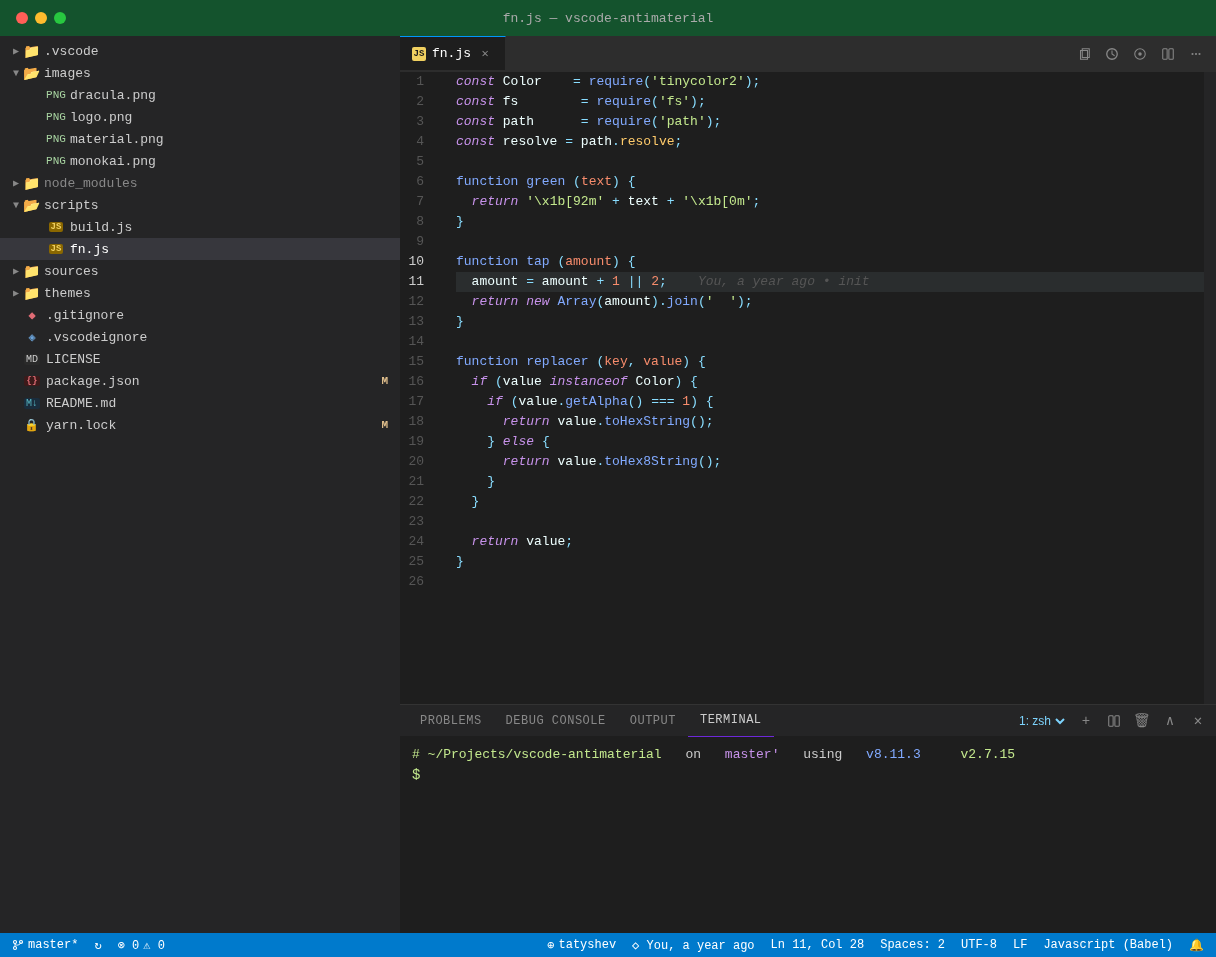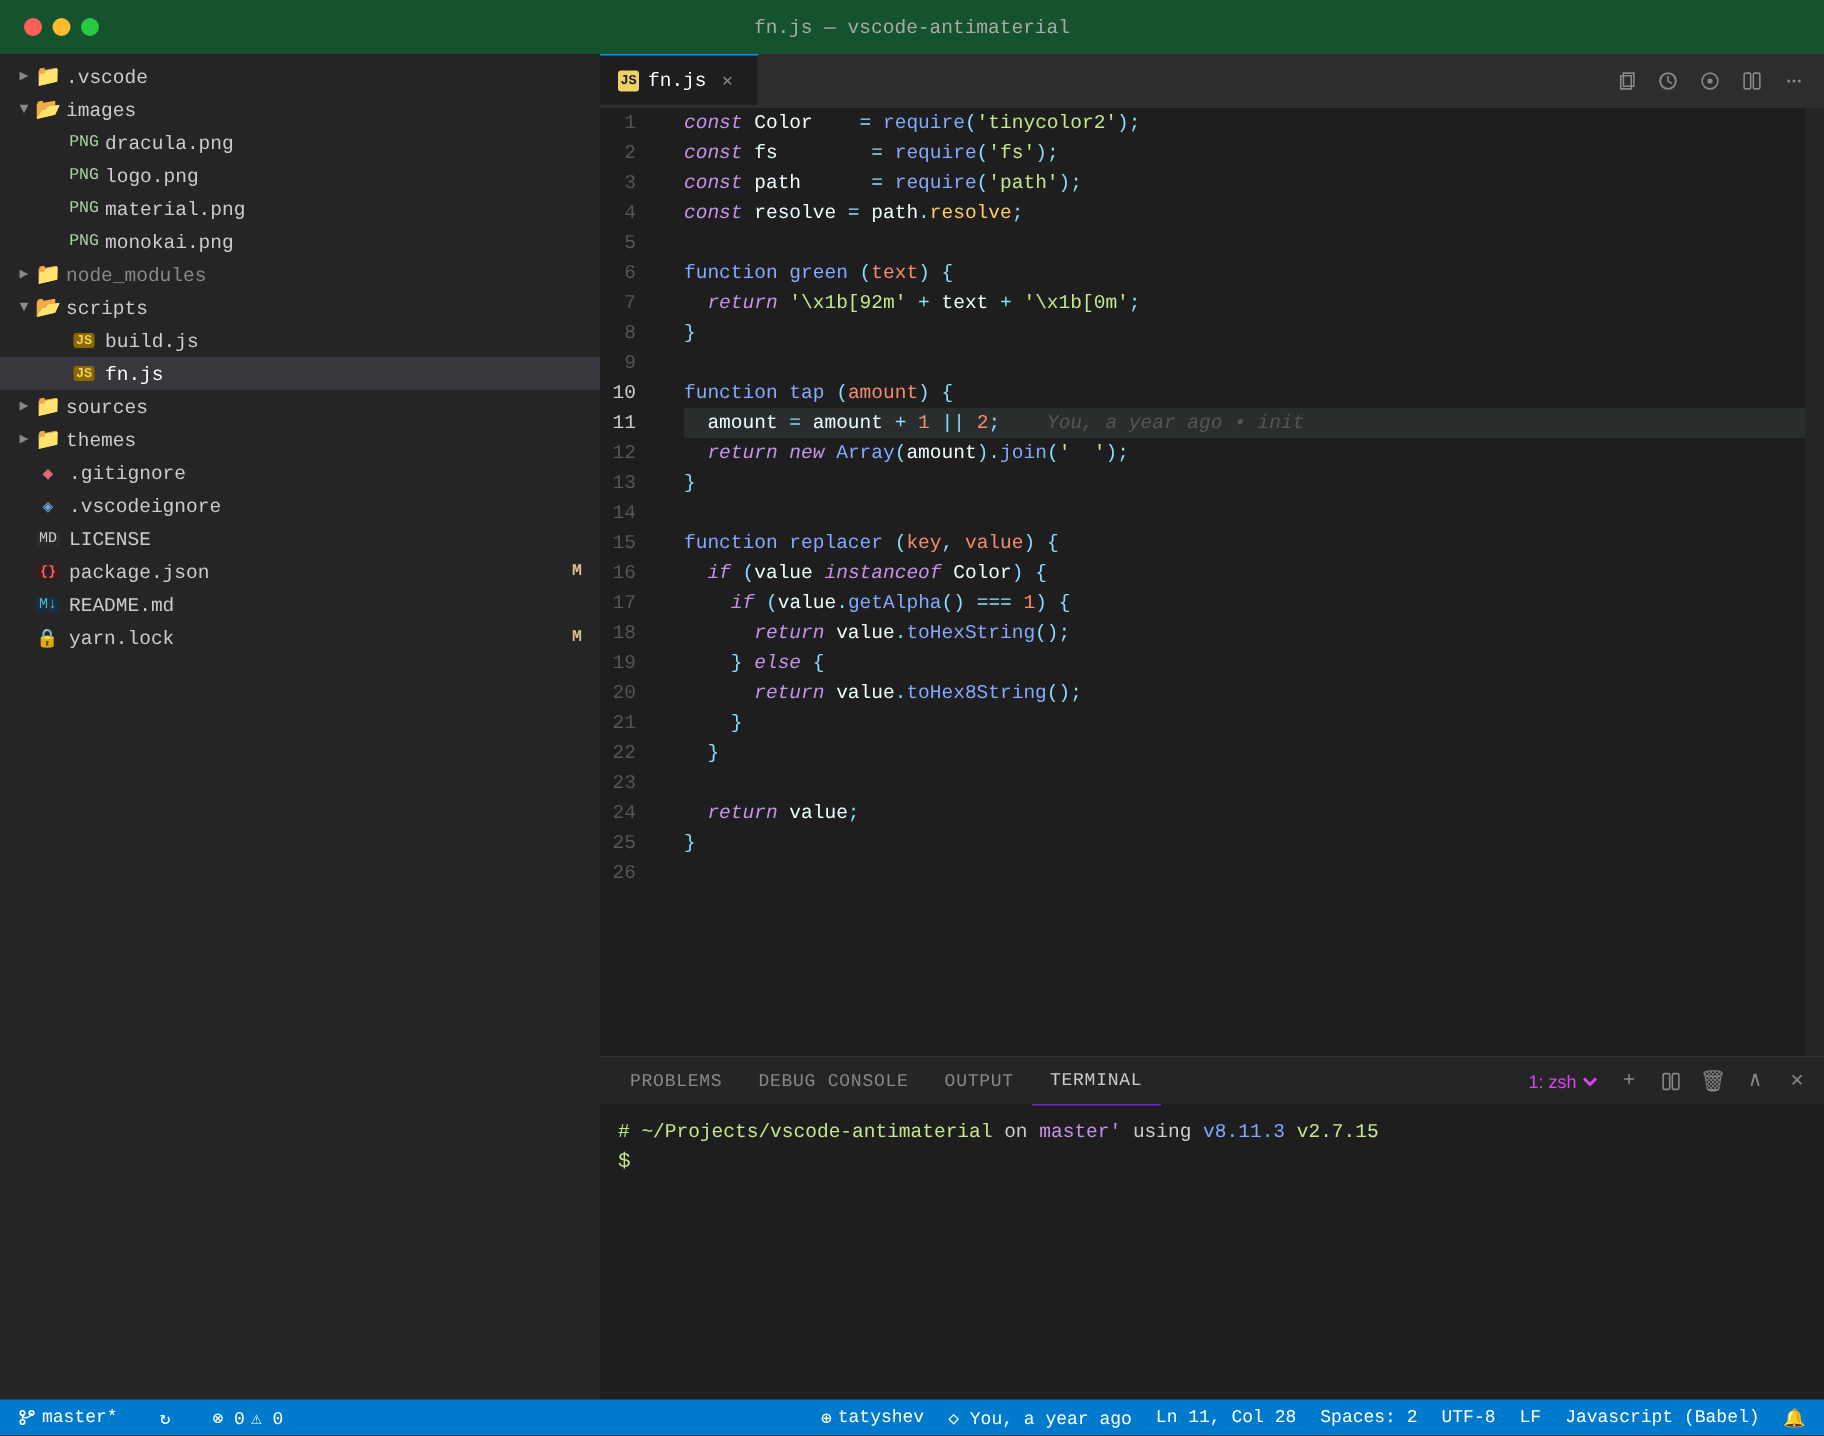--- a/index.html
+++ b/index.html
@@ -285,21 +285,21 @@
     .panel-tab.active { color: #ccc; border-bottom: 1px solid #6d28d9; }
     .panel-right {
       margin-left: auto;
       display: flex;
       align-items: center;
       gap: 8px;
     }
     .panel-select {
       background: #252526;
       border: none;
-      color: #d946ef;
+      color: #7dd3fc;
       font-size: 12px;
       outline: none;
       cursor: pointer;
     }
     .panel-icon-btn {
       width: 20px;
       height: 20px;
       display: flex;
       align-items: center;
       justify-content: center;
@@ -307,40 +307,40 @@
       cursor: pointer;
       font-size: 14px;
     }
     .panel-content {
       flex: 1;
       padding: 8px 12px;
       font-size: 13px;
       line-height: 20px;
       overflow: auto;
     }
-    .terminal-line { display: flex; align-items: center; gap: 0; }
+    .terminal-line { display: flex; align-items: center; gap: 16px; }
     .term-path { color: #c3e88d; }
     .term-on { color: #ccc; }
     .term-branch { color: #c792ea; }
     .term-using { color: #ccc; }
     .term-node { color: #82aaff; }
     .term-version { color: #c3e88d; }
     .term-prompt { color: #c3e88d; font-size: 14px; }
 
     
     .statusbar {
       height: 24px;
       background: #007acc;
       display: flex;
       align-items: center;
       padding: 0 8px;
       flex-shrink: 0;
       gap: 0;
     }
-    .status-left { display: flex; align-items: center; gap: 20px; }
+    .status-left { display: flex; align-items: center; gap: 8px; }
     .status-right { margin-left: auto; display: flex; align-items: center; gap: 8px; }
     .status-item {
       font-size: 12px;
       color: #fff;
       display: flex;
       align-items: center;
       gap: 4px;
       padding: 0 4px;
       height: 24px;
       cursor: pointer;

